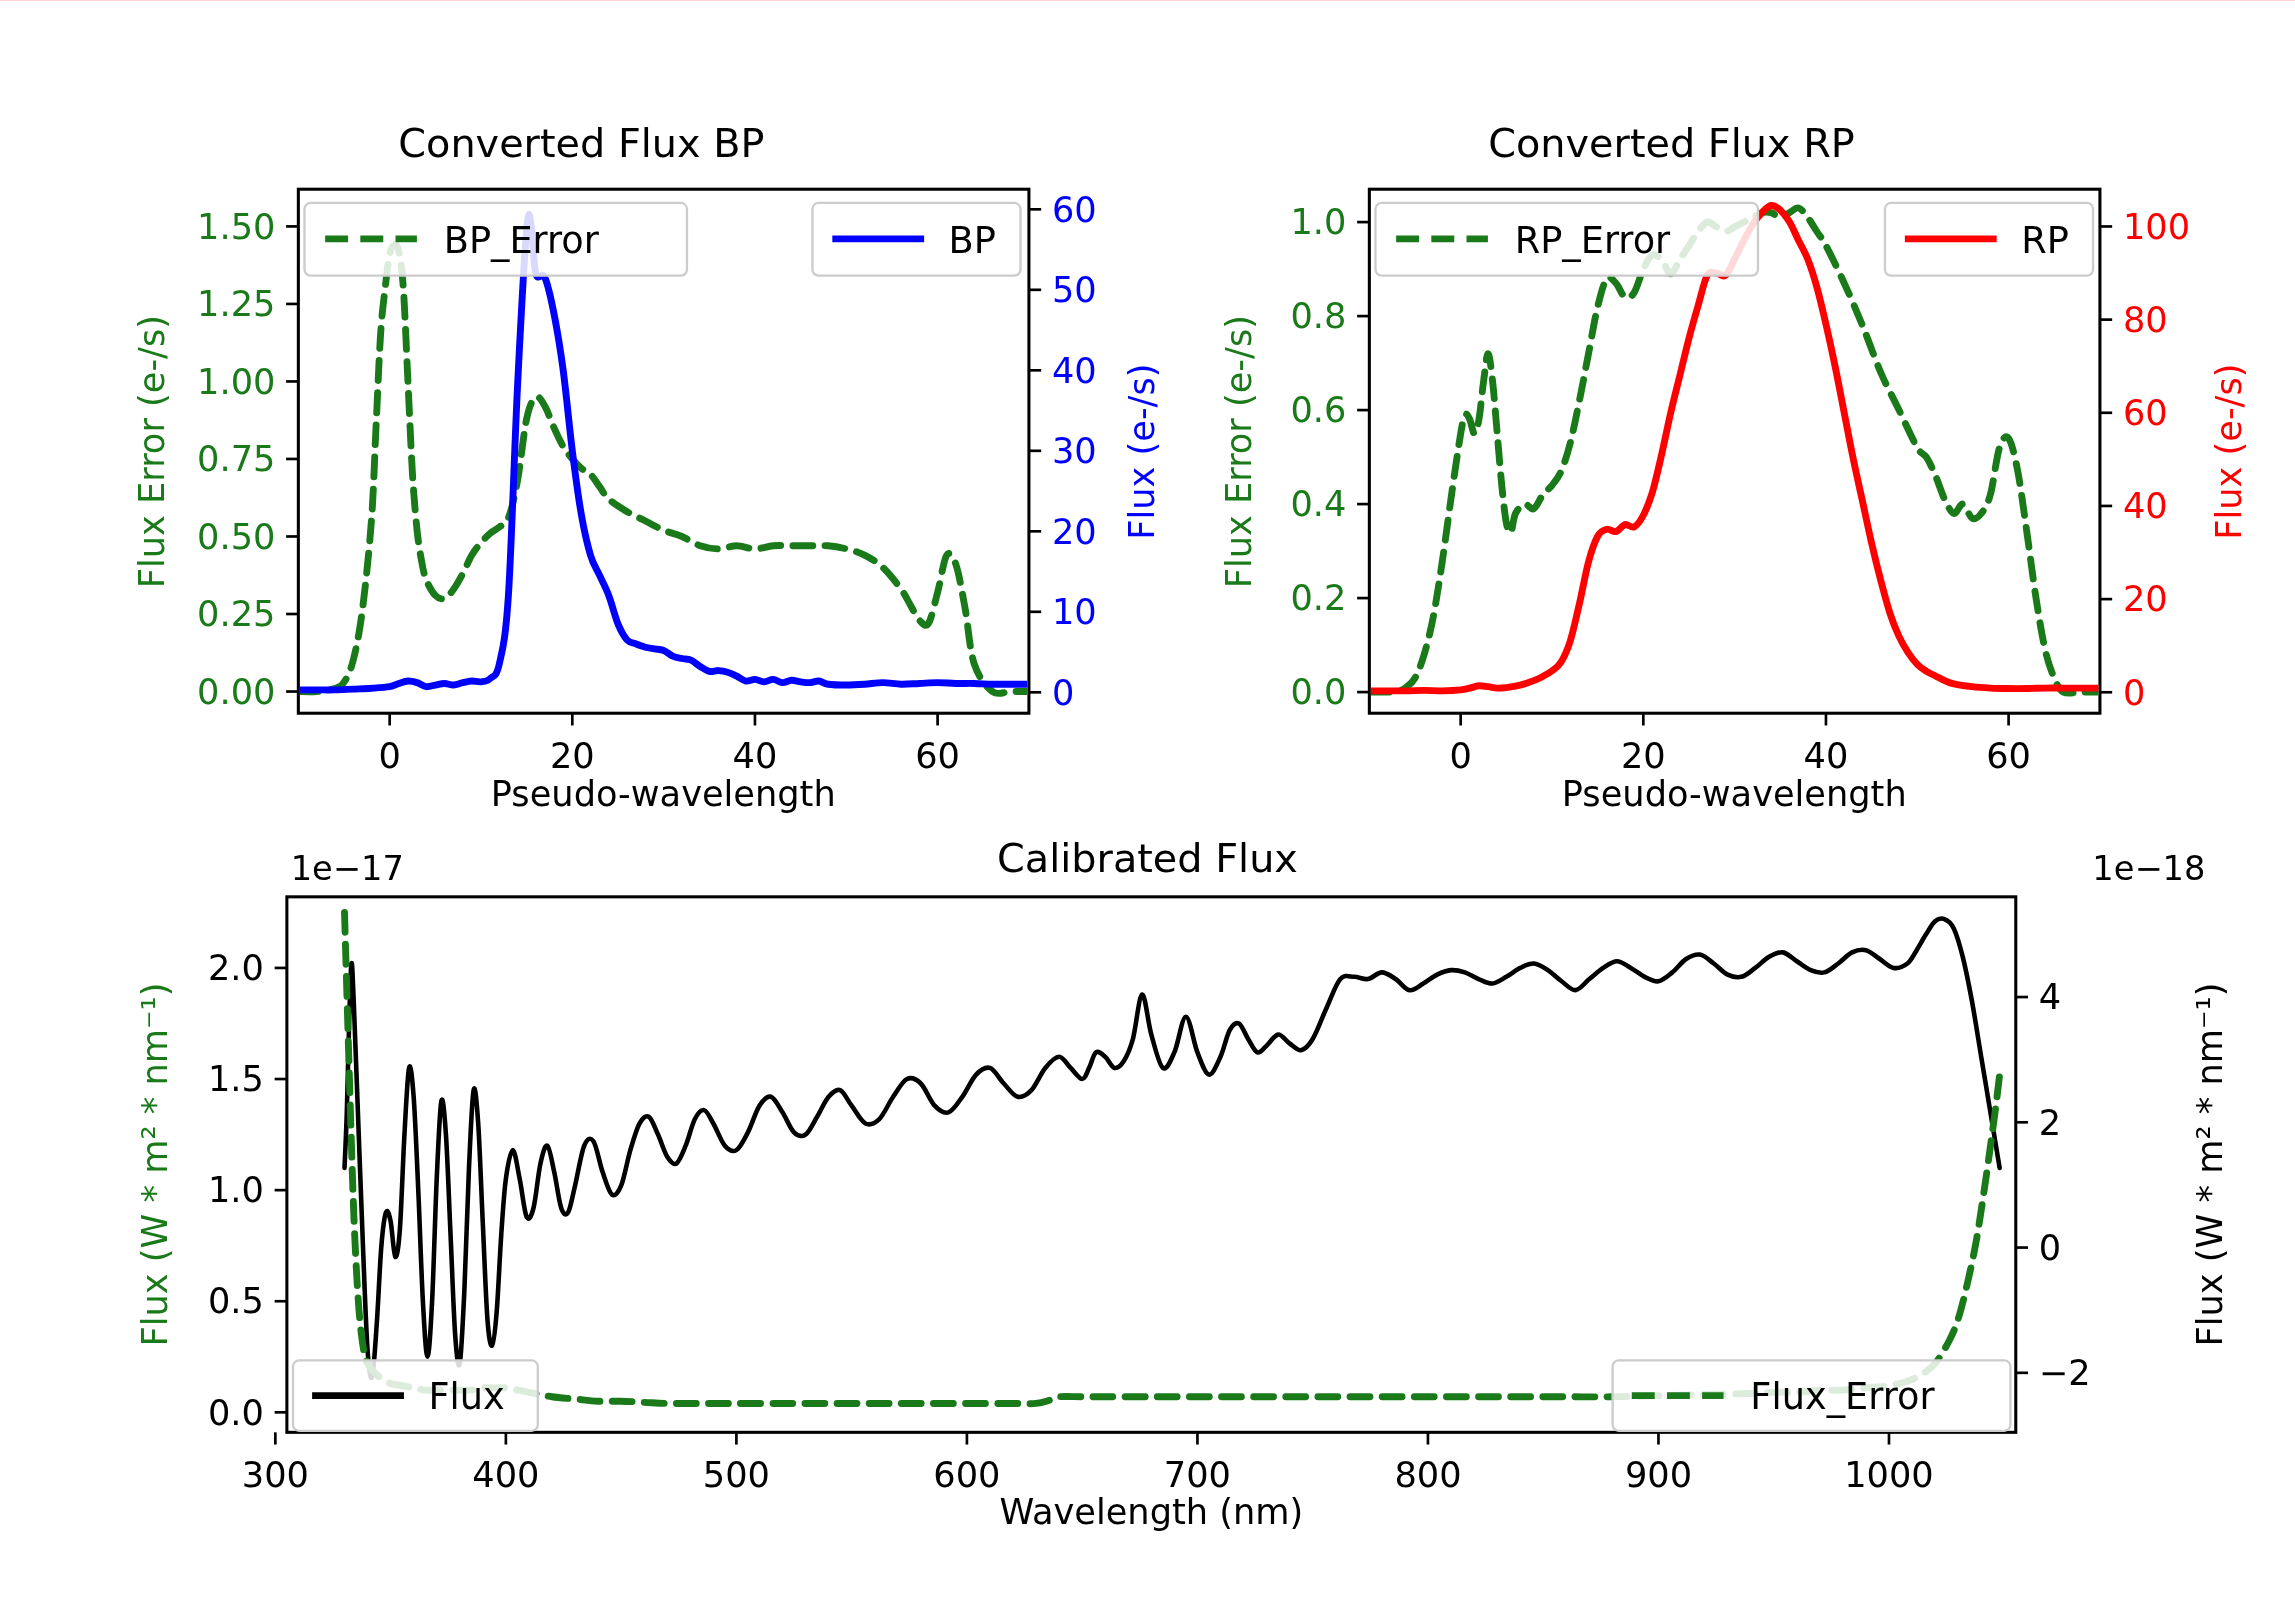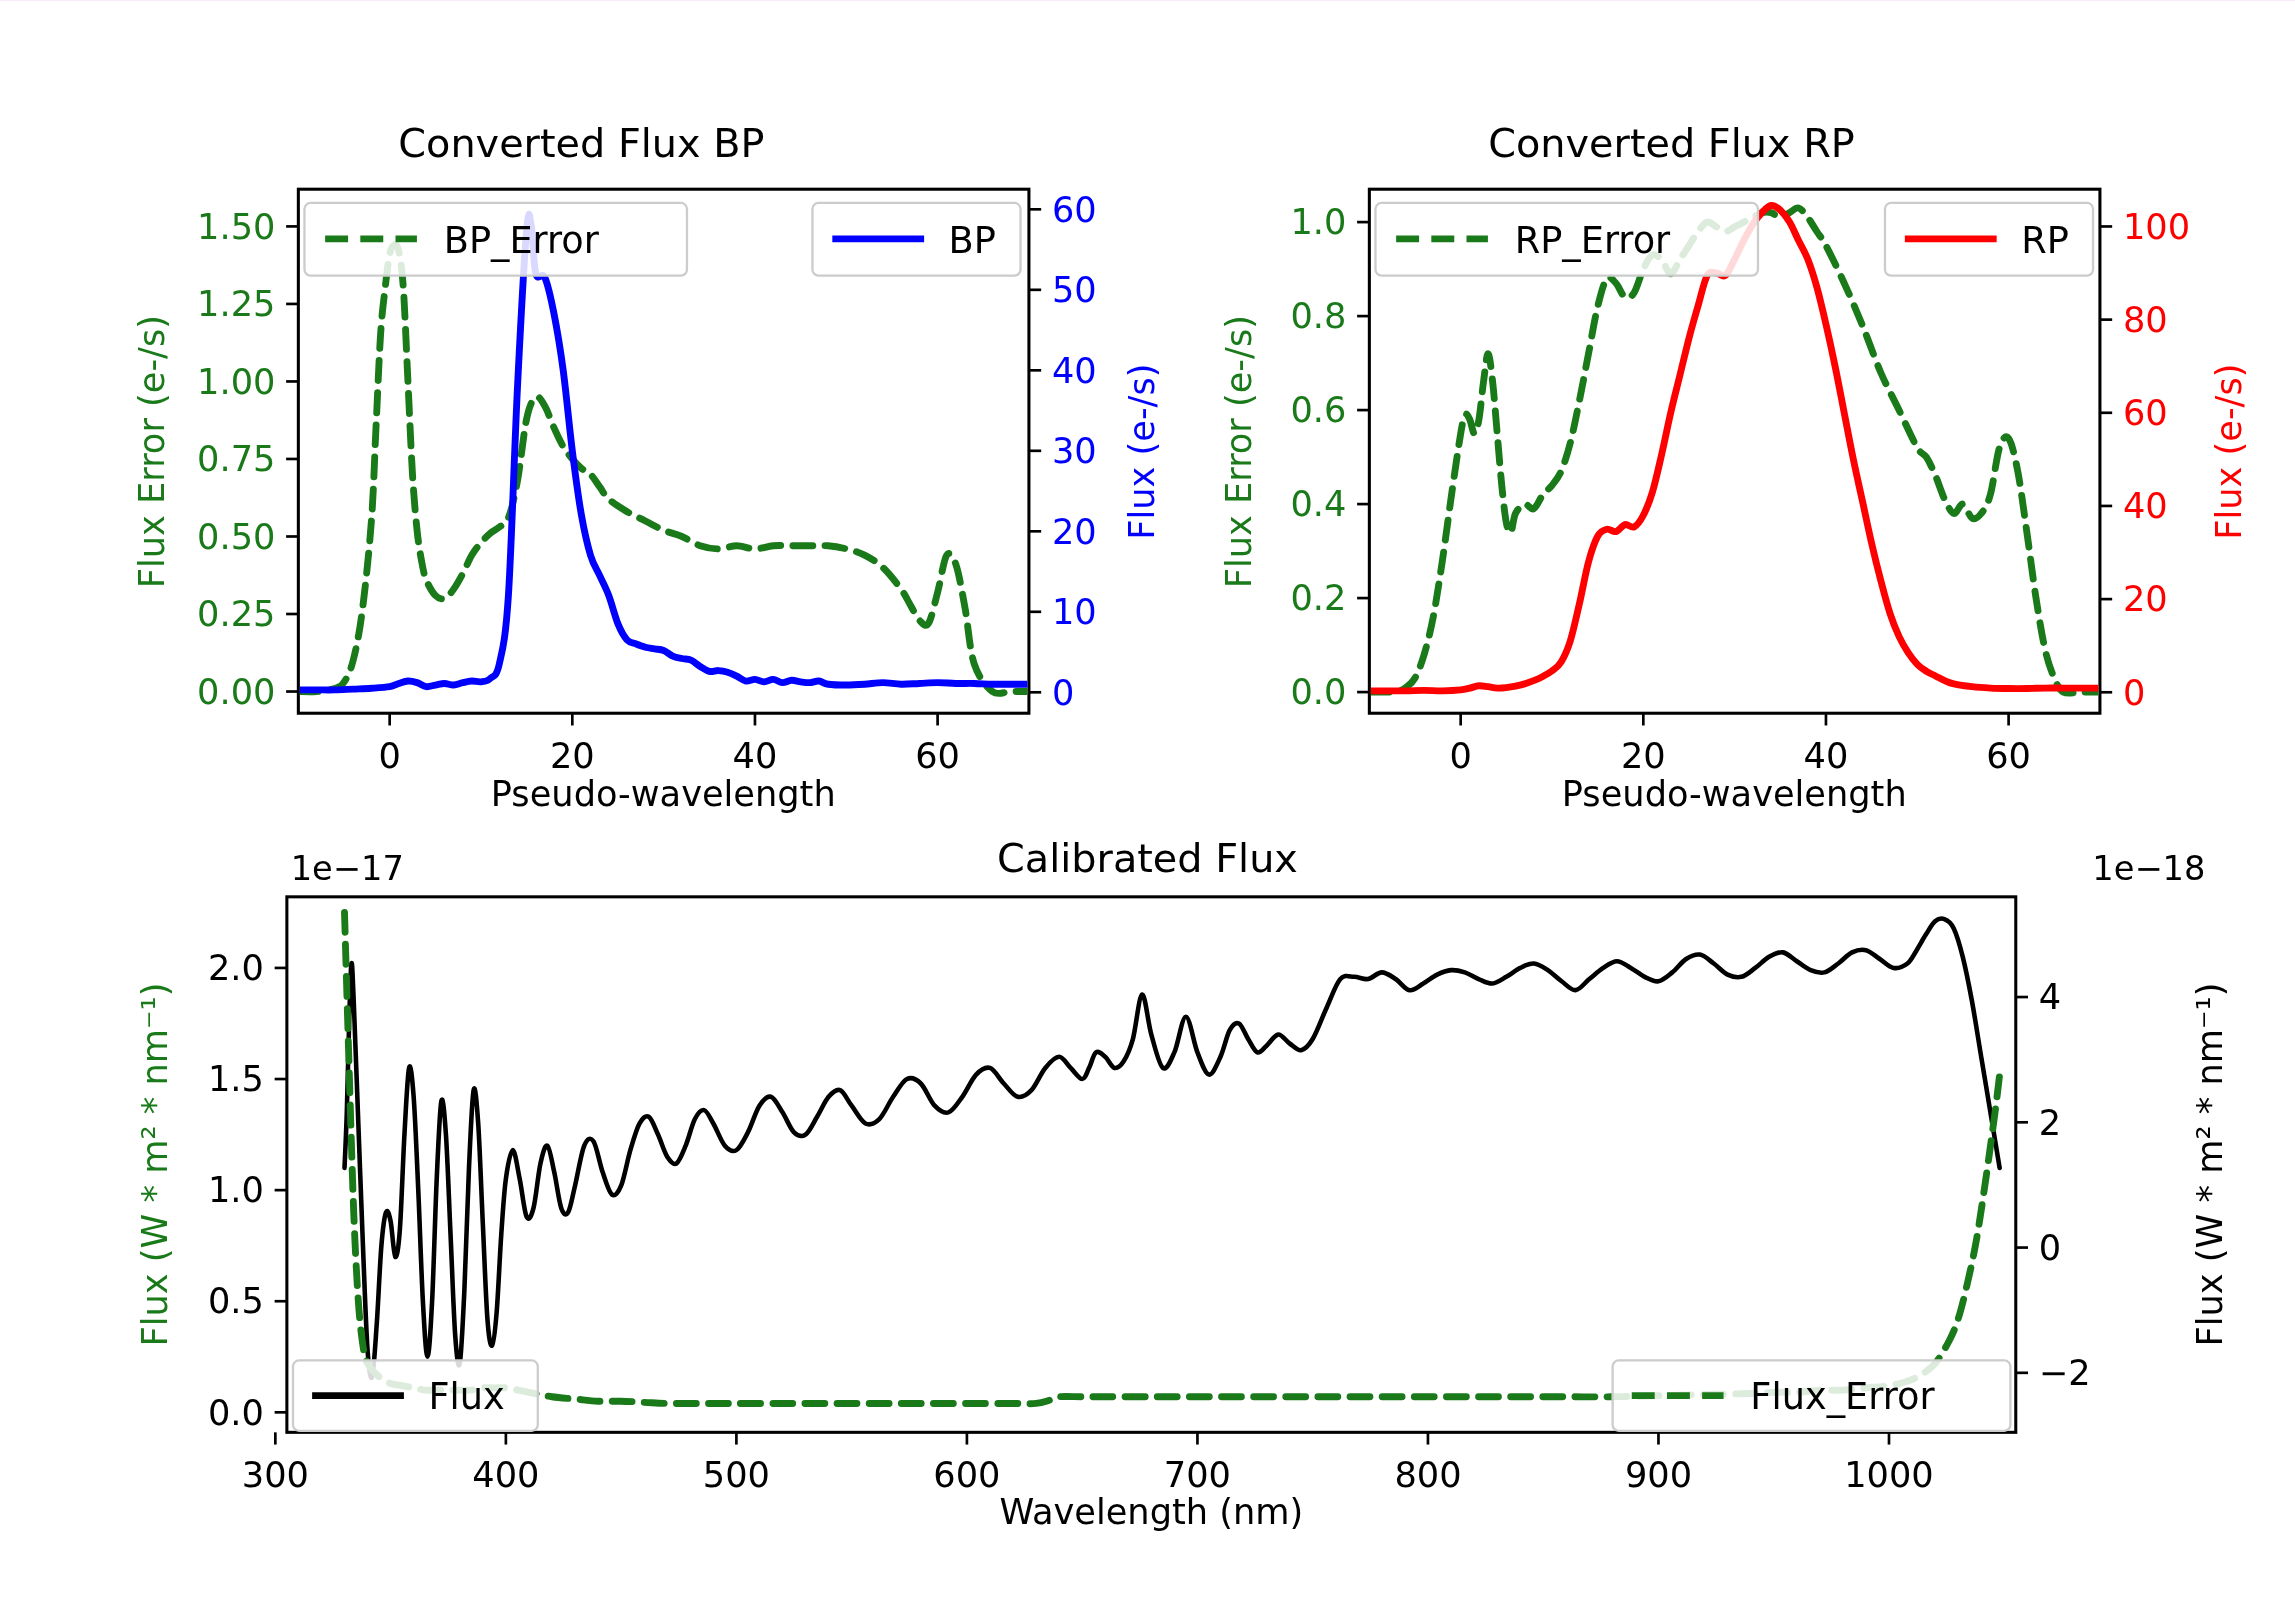--- a/index.html
+++ b/index.html
@@ -1,17 +1,17 @@
 <!DOCTYPE html>
 <html style="font-size:12.2px"><head>
 <meta charset="utf-8">
 <style>
   html,body{margin:0;padding:0;background:#ffffff;}
   body{width:2295px;height:1607px;font-family:"DejaVu Sans",sans-serif;overflow:hidden;}
-  #root{position:relative;width:2295px;height:1607px;background:#f0abfc;}
+  #root{position:relative;width:2295px;height:1607px;background:#ef4444;}
   svg{display:block;}
   .tick-lbl{font-family:"DejaVu Sans",sans-serif;}
   .axis-title{font-family:"DejaVu Sans",sans-serif;}
   .plot-title{font-family:"DejaVu Sans",sans-serif;}
   .legend-box{fill:#ffffff;fill-opacity:0.85;stroke:#cccccc;stroke-width:3;rx:8;}
   .legend-lbl{font-family:"DejaVu Sans",sans-serif;fill:#000;}
 </style>
 </head>
 <body>
 <div id="root">

